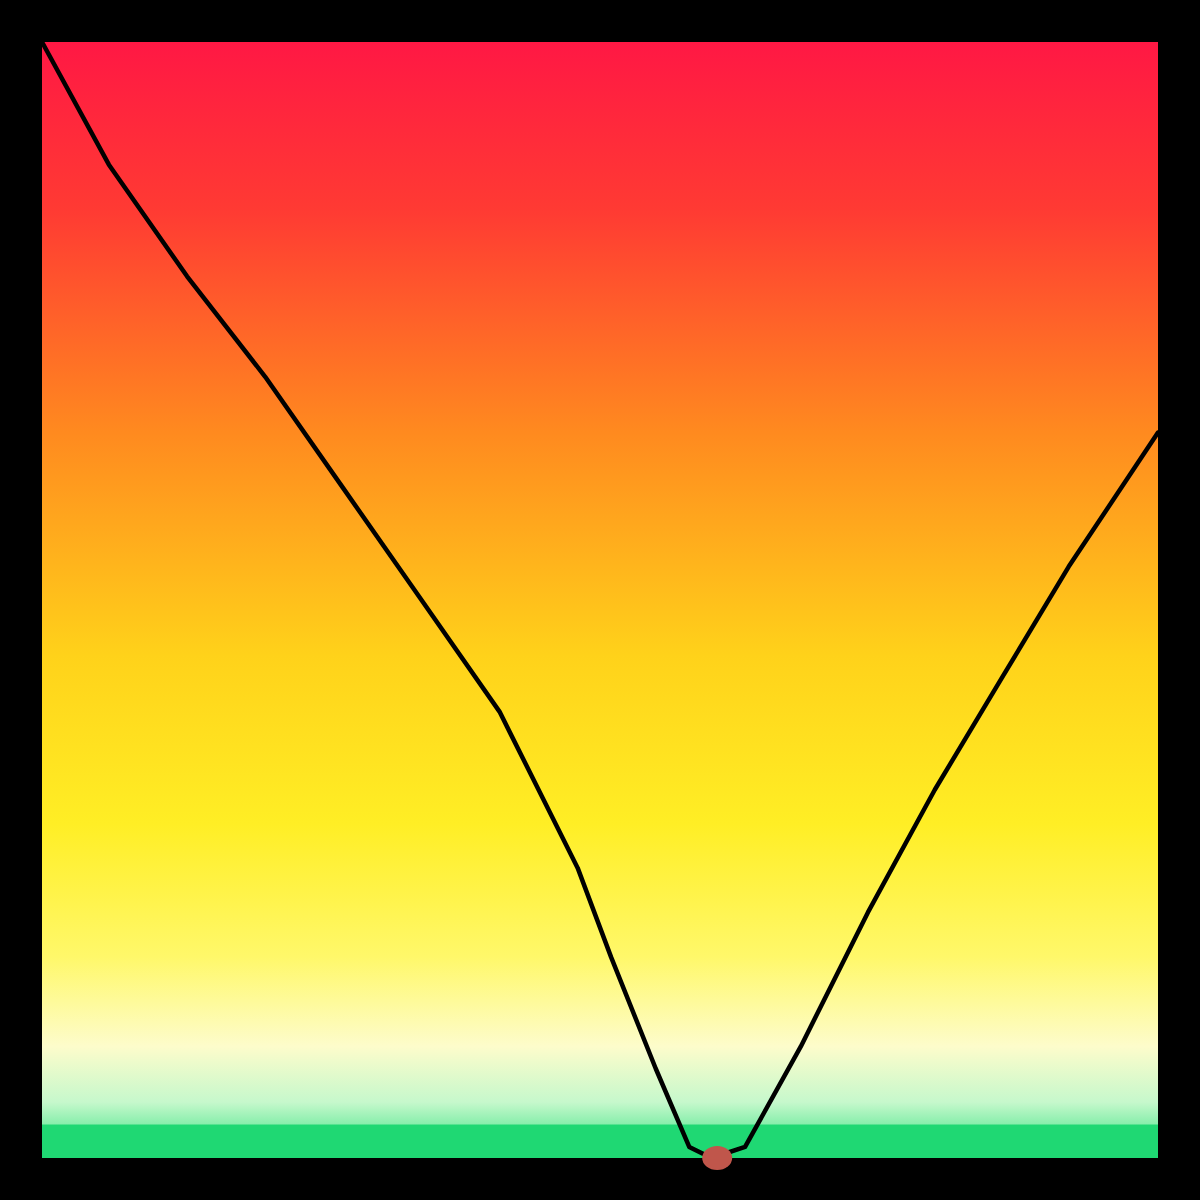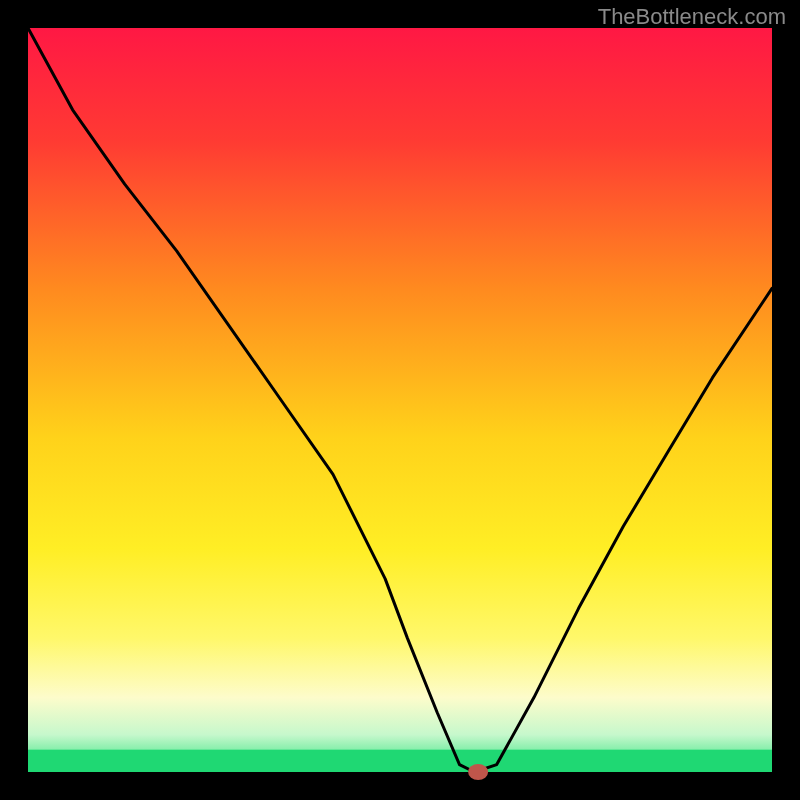--- a/index.html
+++ b/index.html
@@ -26,21 +26,20 @@
     z-index: 10;
   }
   svg {
     display: block;
   }
 </style>
 </head>
 <body>
 
 <div class="container">
-  <div class="watermark">TheBottleneck.com</div>
   <svg id="chart-svg" width="800" height="800">
     <defs>
       <linearGradient id="bg-grad" x1="0" y1="0" x2="0" y2="1">
           <stop offset="0%" stop-color="#ff1844"></stop>
           <stop offset="15%" stop-color="#ff3a33"></stop>
           <stop offset="35%" stop-color="#ff8a1f"></stop>
           <stop offset="55.00000000000001%" stop-color="#ffd21a"></stop>
           <stop offset="70%" stop-color="#ffee25"></stop>
           <stop offset="82%" stop-color="#fff86a"></stop>
           <stop offset="90%" stop-color="#fdfccb"></stop>

